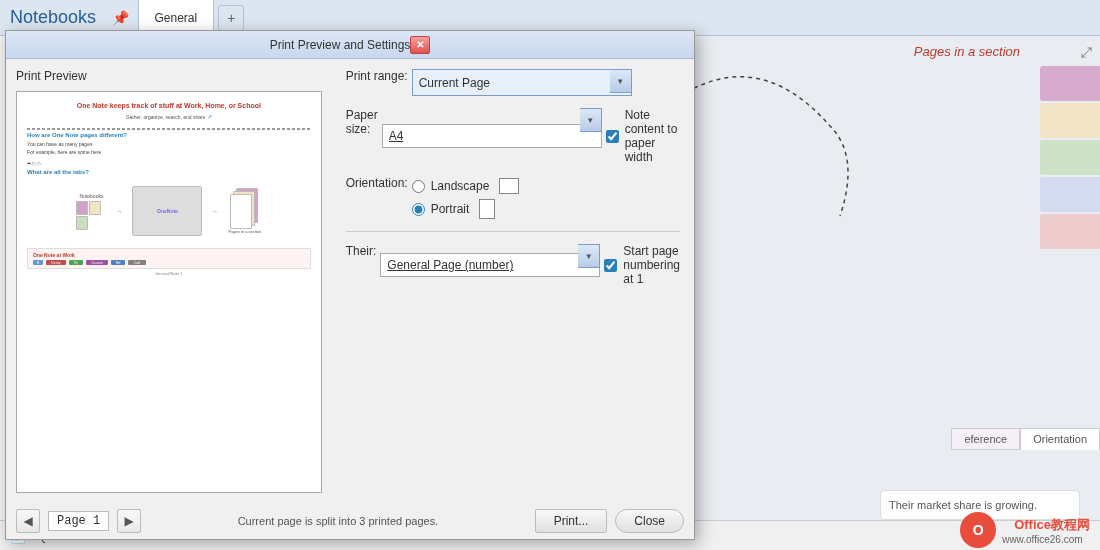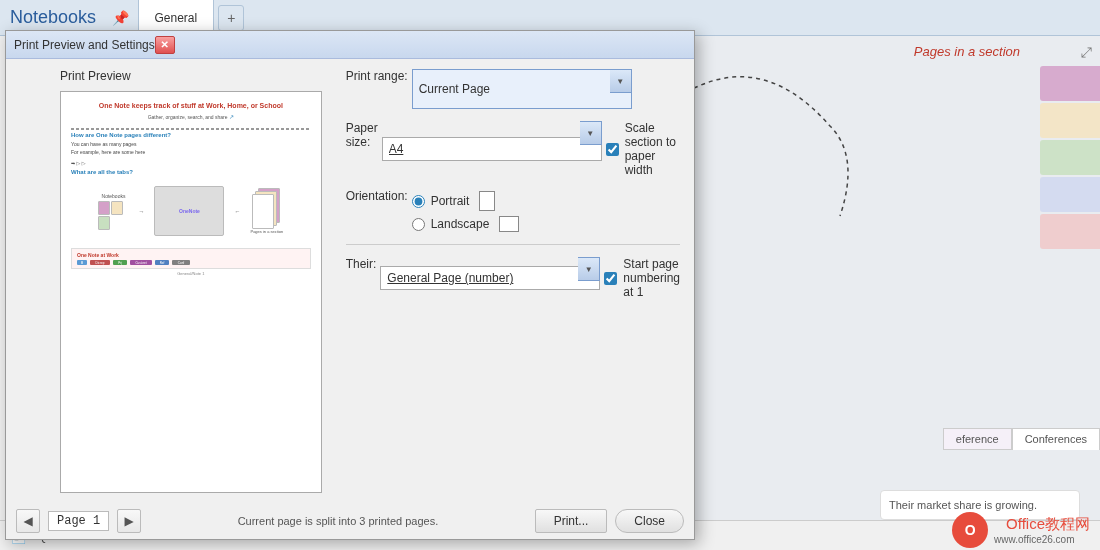--- a/index.html
+++ b/index.html
@@ -70,21 +70,21 @@
       flex-direction: column;
     }
 
     .dialog-titlebar {
       background: linear-gradient(to bottom, #dce6f5, #c8d8ee);
       height: 28px;
       display: flex;
       align-items: center;
       padding: 0 8px;
       border-bottom: 1px solid #aabbdd;
-      justify-content: flex-start;
+      justify-content: center;
     }
 
     .dialog-title-text {
       font-size: 12px;
       color: #333;
       font-weight: normal;
     }
 
     .dialog-close-btn {
       width: 20px;
@@ -98,21 +98,20 @@
       justify-content: center;
       font-size: 10px;
       color: #fff;
       font-weight: bold;
     }
 
     .dialog-body {
       display: flex;
       flex: 1;
       overflow: hidden;
-      margin-left: 44px;
     }
 
     
     .print-preview-section {
       width: 430px;
       padding: 10px;
       display: flex;
       flex-direction: column;
     }
 
@@ -314,21 +313,21 @@
     }
 
     .field-select-wrapper {
       position: relative;
       display: flex;
       align-items: center;
     }
 
     .field-select {
       width: 220px;
-      height: 40px;
+      height: 27px;
       border: 1px solid #7a9dce;
       background: #e8f0fb;
       padding: 0 6px;
       font-size: 12px;
       color: #333;
       appearance: none;
       -webkit-appearance: none;
       padding-right: 24px;
       cursor: pointer;
     }
@@ -582,23 +581,23 @@
       border-radius: 50%;
       display: flex;
       align-items: center;
       justify-content: center;
       color: #fff;
       font-size: 14px;
       font-weight: bold;
     }
 
     .office-text {
-      font-size: 15px;
+      font-size: 13px;
       color: #e74c3c;
-      font-weight: normal;
+      font-weight: bold;
       margin-left: 12px;
     }
 
     .office-url {
       font-size: 10px;
       color: #666;
     }
 
     
     .notes-label {
@@ -642,21 +641,21 @@
   <div class="color-tabs">
     <div class="color-tab" style="background:#d4a0c8;"></div>
     <div class="color-tab" style="background:#f5e4c0;"></div>
     <div class="color-tab" style="background:#c8e0c0;"></div>
     <div class="color-tab" style="background:#d0d8f0;"></div>
     <div class="color-tab" style="background:#f0c8c8;"></div>
   </div>
 
   <div class="section-tabs">
     <div class="section-tab">eference</div>
-    <div class="section-tab active">Conferences</div>
+    <div class="section-tab active">Orientation</div>
   </div>
 
   <div class="comp-analysis">
     <span class="arrow-right">→</span>
     <div class="comp-text">Their market share is growing.</div>
   </div>
 </div>
 
 <div class="logo-ideas">
   <span>Logo ideas</span>
@@ -751,36 +750,36 @@
         <div class="field-select-wrapper">
           <select class="field-select-plain">
             <option>A4</option>
             <option>Letter</option>
             <option>Legal</option>
           </select>
           <div class="select-arrow">▼</div>
         </div>
         <div class="checkbox-row">
           <input type="checkbox" class="checkbox-input" checked="" style="">
-          <label class="checkbox-label">Scale section to paper width</label>
+          <label class="checkbox-label">Note content to paper width</label>
         </div>
       </div>
 
       <div class="field-group">
         <div class="field-label">Orientation:</div>
         <div class="orientation-group">
           <div class="radio-row">
+            <input type="radio" class="radio-input" name="orientation" style="">
+            <label class="radio-label">Landscape</label>
+            <div class="orientation-icon orientation-icon-landscape"></div>
+          </div>
+          <div class="radio-row">
             <input type="radio" class="radio-input" name="orientation" checked="" style="">
             <label class="radio-label">Portrait</label>
             <div class="orientation-icon"></div>
-          </div>
-          <div class="radio-row">
-            <input type="radio" class="radio-input" name="orientation" style="">
-            <label class="radio-label">Landscape</label>
-            <div class="orientation-icon orientation-icon-landscape"></div>
           </div>
         </div>
       </div>
 
       <div class="divider-line"></div>
 
       <div class="field-group">
         <div class="field-label">Their:</div>
         <div class="field-select-wrapper">
           <select class="field-select-plain">

